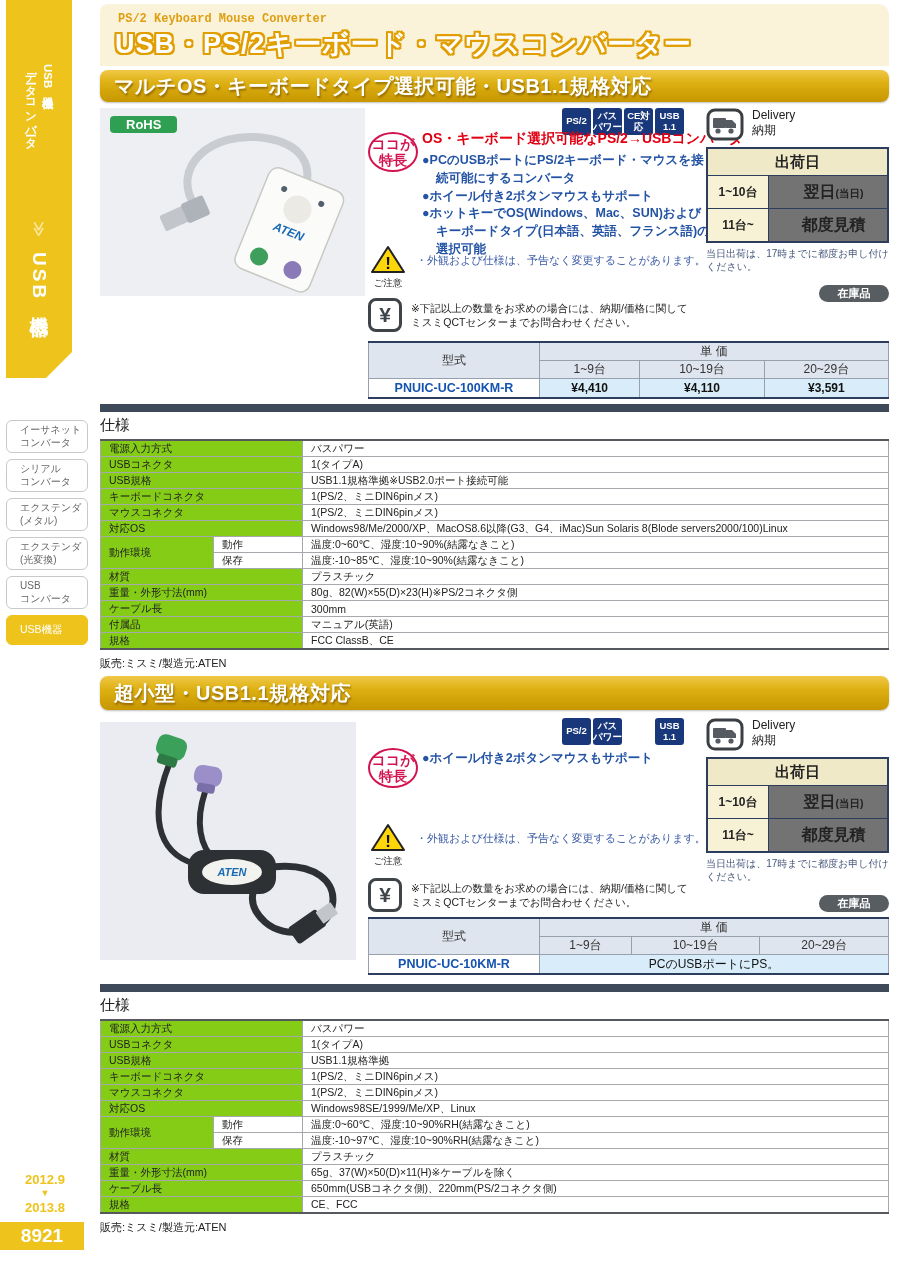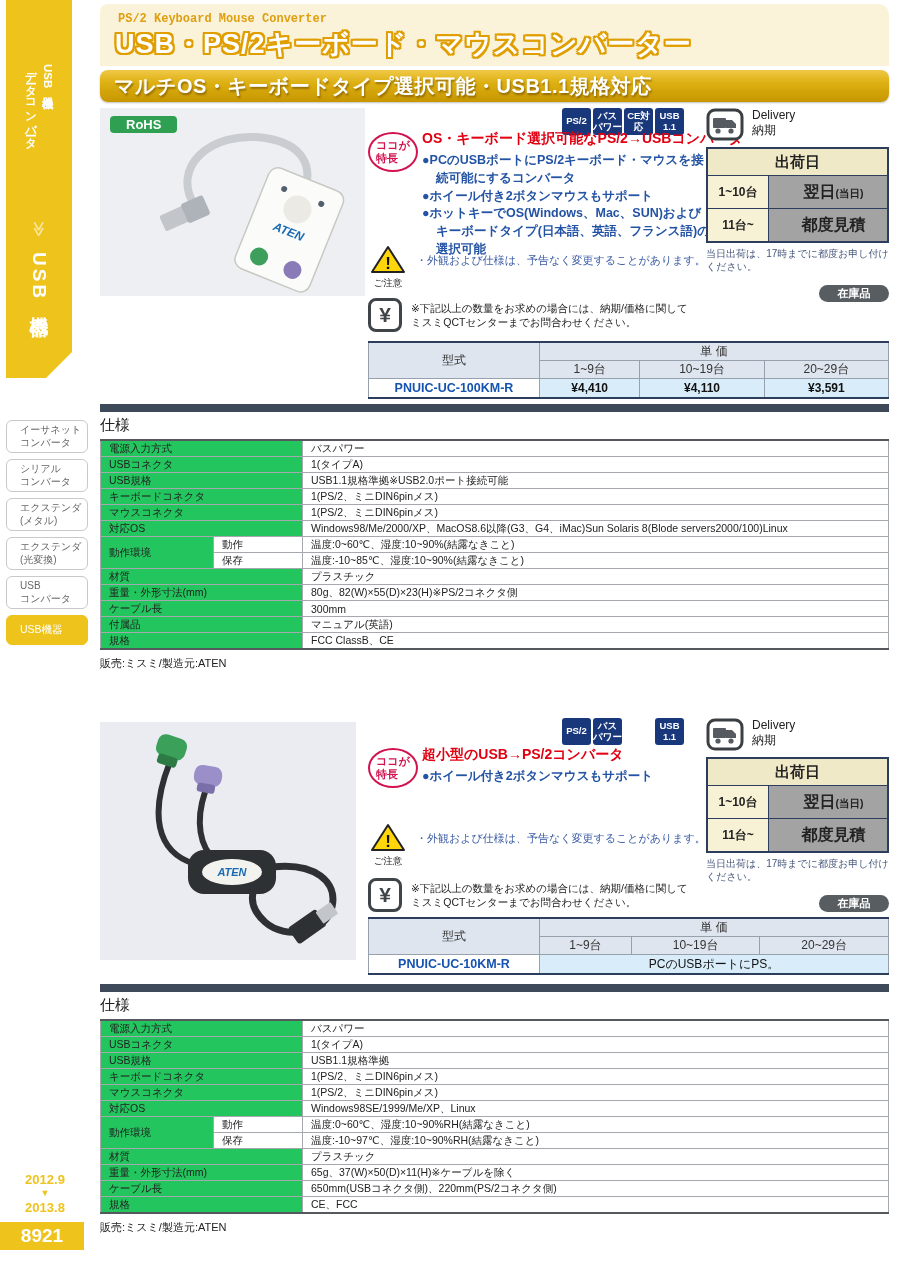--- a/index.html
+++ b/index.html
@@ -47,22 +47,22 @@
   .rohs{position:absolute;left:10px;top:8px;background:#2fa052;color:#fff;font-weight:bold;
         font-size:13px;padding:1px 16px;border-radius:4px;}
 
   
   .badge{box-sizing:border-box;width:29px;height:27px;background:#19387c;color:#fff;border-radius:3px;
          display:flex;align-items:center;justify-content:center;text-align:center;
          font-size:9.5px;font-weight:bold;line-height:1.1;}
 
   
   .stamp{position:absolute;left:0;top:2px;width:46px;height:36px;border:2px solid #d3134f;
-         border-radius:50%;color:#d3134f;font-size:11px;font-weight:bold;line-height:1.15;
-         display:flex;align-items:center;justify-content:center;text-align:left;}
+         border-radius:50%;color:#d3134f;font-size:14px;font-weight:bold;line-height:1.15;
+         display:flex;align-items:center;justify-content:center;text-align:center;}
   .f-title{margin-left:54px;color:#e00012;font-weight:bold;font-size:14px;white-space:nowrap;}
   .f-bullets{margin-left:54px;margin-top:4px;width:292px;color:#2353a4;font-weight:600;
              font-size:12.5px;line-height:1.42;}
   .f-bullets div{padding-left:14px;text-indent:-14px;}
 
   
   .caution{display:flex;}
   .c-icon{width:40px;text-align:center;font-size:9.5px;color:#222;}
   .c-text{margin-left:8px;margin-top:9px;font-size:11px;color:#3a5aa4;}
 
@@ -81,34 +81,34 @@
   .price-table .price{background:#d9ecf9;font-weight:bold;color:#111;height:18px;}
 
   
   .delv{width:183px;}
   .delv-head{display:flex;align-items:flex-start;}
   .delv-lbl{margin-left:8px;font-size:12px;color:#222;line-height:1.25;}
   .delv-table{border-collapse:collapse;width:100%;margin-top:6px;border:2px solid #2c3d5e;}
   .delv-table td{border:1px solid #2c3d5e;text-align:center;}
   .delv-table .dh{background:#efe9c8;font-weight:bold;font-size:15px;height:24px;}
   .delv-table .qty{background:#f7f1d5;font-weight:bold;font-size:12px;width:58px;height:30px;}
-  .delv-table .val{background:#a3a3a3;font-weight:bold;font-size:16px;padding-left:12px;}
+  .delv-table .val{background:#737373;font-weight:bold;font-size:16px;padding-left:12px;}
   .delv-table .val small{font-size:10.5px;font-weight:bold;}
   .delv-note{margin-top:4px;font-size:10px;color:#44557a;line-height:1.3;}
   .stock{margin-top:12px;margin-left:auto;width:70px;background:#585d62;color:#fff;font-size:11px;
          font-weight:bold;text-align:center;border-radius:9px;padding:1px 0;}
 
   
   .spec{width:789px;}
   .spec-bar{height:8px;background:#3e4a59;}
   .spec-title{margin-top:4px;font-size:15px;color:#222;}
   .spec-table{border-collapse:collapse;width:100%;margin-top:4px;font-size:10.5px;
               border-top:2px solid #55595e;border-bottom:2px solid #55595e;}
   .spec-table td{border:1px solid #a5a9ad;height:15px;padding:0 8px;white-space:nowrap;overflow:hidden;}
-  .spec-table .lbl{background:#22c55e;width:168px;}
+  .spec-table .lbl{background:#84cc16;width:168px;}
   .spec-table .sub{width:72px;background:#fff;margin-top:13px;}
   .seller{margin-top:6px;font-size:11px;color:#222;}
 </style>
 </head>
 <body>
 
 <div id="page">
 
   <div class="abs side-tab">
     <div class="v-small pre">USB機器
@@ -312,20 +312,23 @@
           </tr>
       <tr>
             <td class="lbl" colspan="2">規格</td>
             <td>FCC ClassB、CE</td>
           </tr>
     </tbody>
       </table>
     <div class="seller">販売:ミスミ/製造元:ATEN</div>
   </div>
 
+  <div class="abs gold-bar second">
+    <span>超小型・USB1.1規格対応</span>
+  </div>
 
   <div class="abs photo" style="left:100px;top:722px;width:256px;height:238px;background:#eaecf2;">
     <svg width="256" height="238" viewBox="0 0 256 238">
       <rect x="0" y="0" width="256" height="238" fill="#eaecf2"></rect>
       <path d="M70,40 C50,90 55,130 95,142" fill="none" stroke="#2e3134" stroke-width="6" stroke-linecap="round"></path>
       <path d="M105,70 C95,100 100,125 115,138" fill="none" stroke="#2e3134" stroke-width="6" stroke-linecap="round"></path>
       <path d="M172,145 C215,140 238,160 232,185 C226,212 185,218 165,200 C145,182 150,160 172,152" fill="none" stroke="#2e3134" stroke-width="7" stroke-linecap="round"></path>
       <g transform="rotate(18 70 30)">
         <rect x="55" y="14" width="30" height="22" rx="8" fill="#3aa05a"></rect>
         <rect x="60" y="34" width="20" height="10" rx="3" fill="#2e7a44"></rect>
@@ -346,21 +349,20 @@
 
   <div class="abs badge pre" style="left:562px;top:718px;">PS/2</div>
   <div class="abs badge pre" style="left:593px;top:718px;">バス
 パワー</div>
   <div class="abs badge pre" style="left:655px;top:718px;">USB
 1.1</div>
 
   <div class="abs" style="left:368px;top:746px;width:340px;">
     <div class="stamp pre">ココが
 特長</div>
-    <div class="f-title">超小型のUSB→PS/2コンバータ</div>
     <div class="f-bullets">
       <div>●ホイール付き2ボタンマウスもサポート</div>
     </div>
   </div>
 
   <div class="abs caution" style="left:368px;top:822px;">
     <div class="c-icon">
       <svg width="36" height="31" viewBox="0 0 36 31">
         <polygon points="18,3 34,28 2,28" fill="#ffd60a" stroke="#222" stroke-width="2" stroke-linejoin="round"></polygon>
         <text x="18" y="25" font-size="17" font-weight="bold" fill="#111" text-anchor="middle">!</text>

